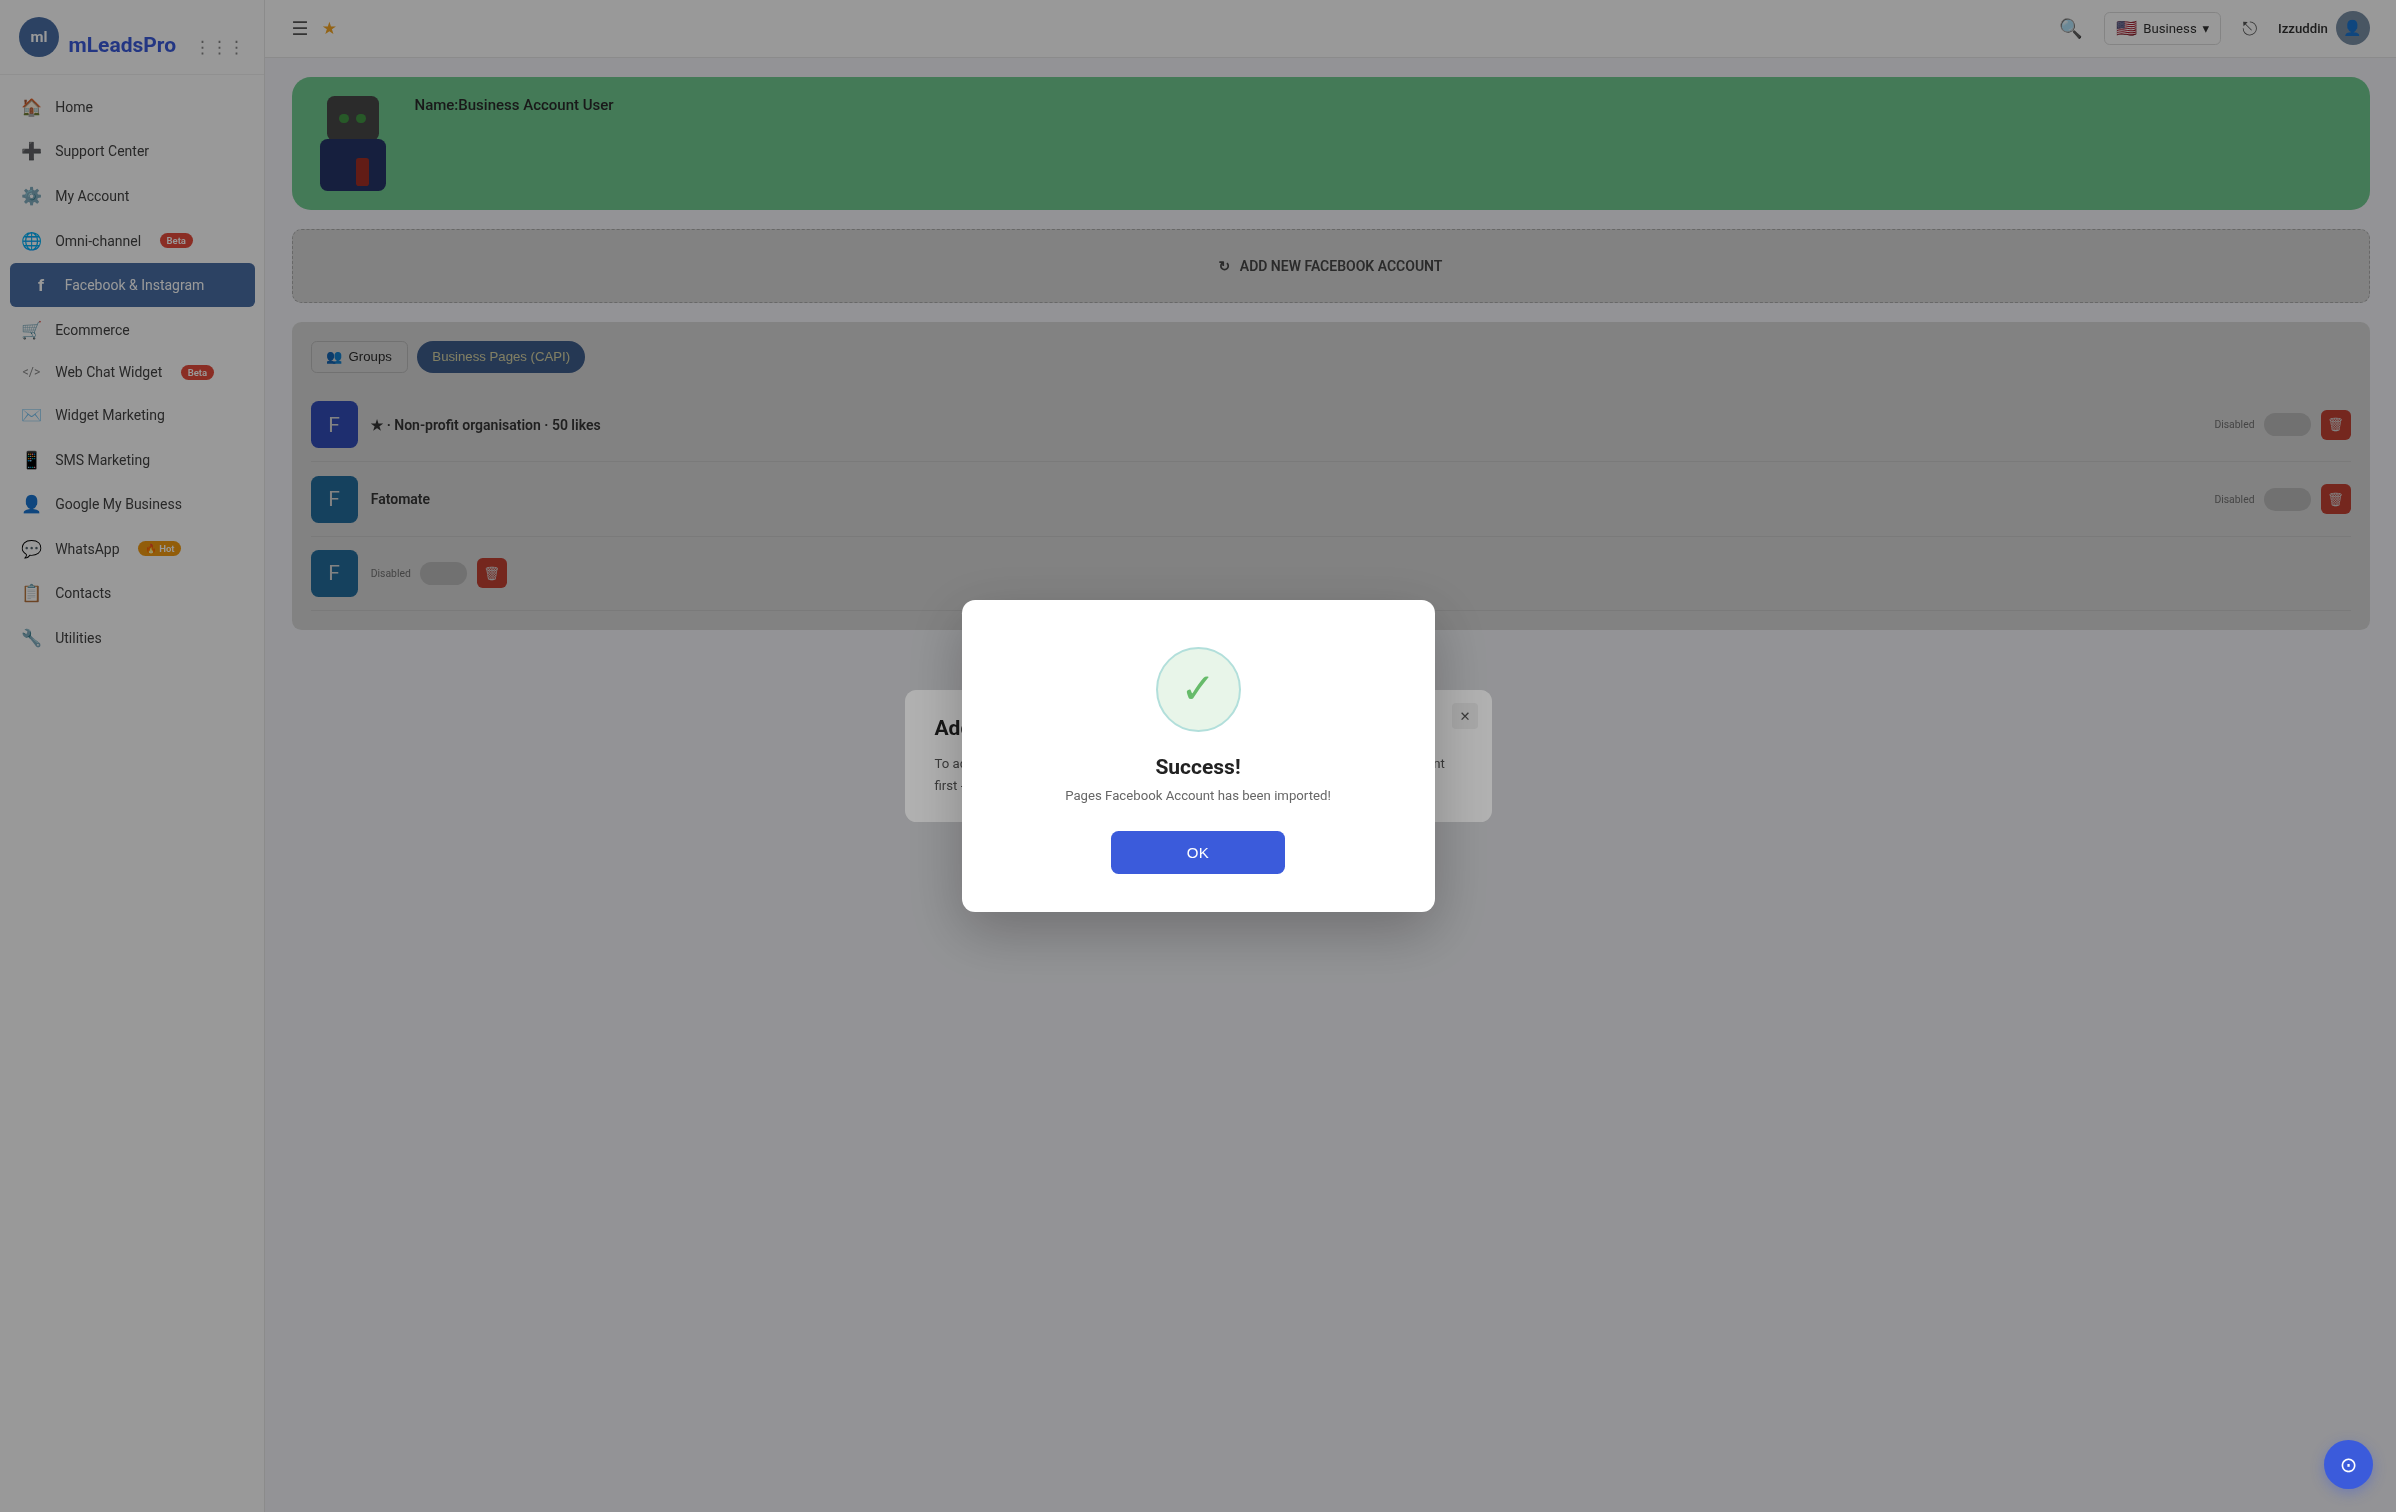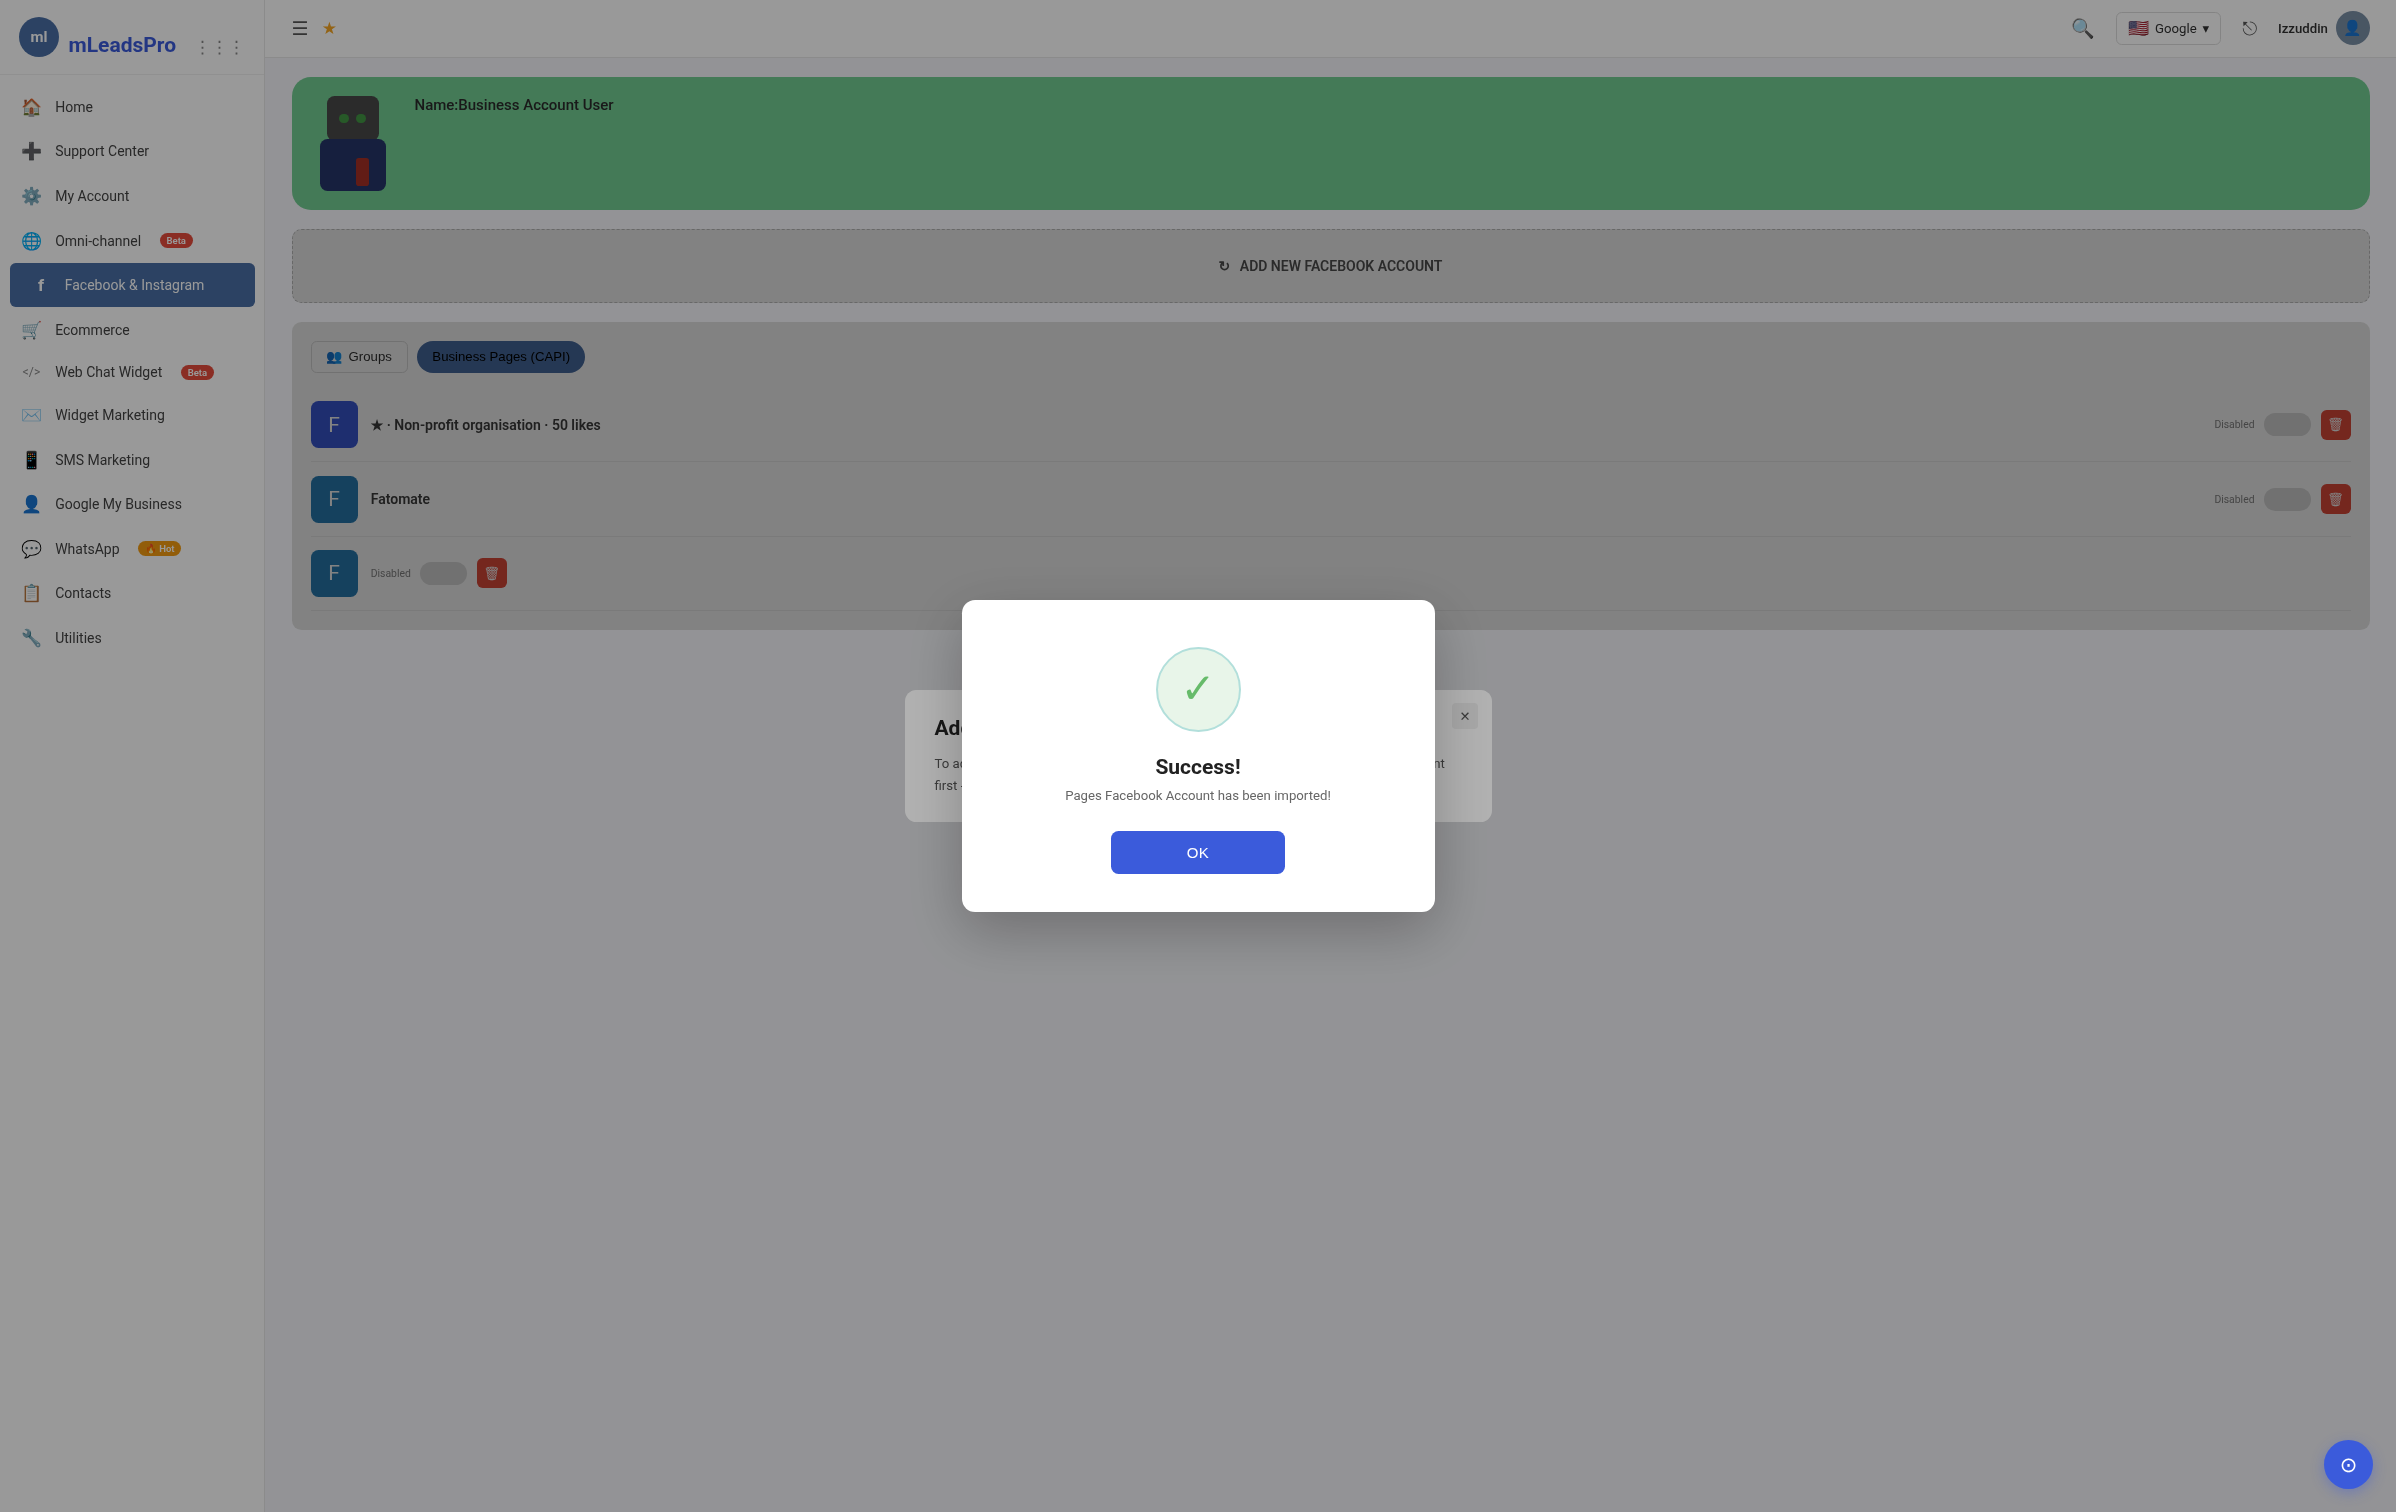--- a/index.html
+++ b/index.html
@@ -273,21 +273,21 @@
       padding: 7.6px 15px;
       font-size: 13.2px;
       color: #333;
       cursor: pointer;
       display: flex;
       align-items: center;
       gap: 5.7px;
     }
     .capi-btn {
       background: #4a6fa5;
-      color: #000000;
+      color: #fef9c3;
       border: none;
       border-radius: 16px;
       padding: 7.6px 15px;
       font-size: 13.2px;
       cursor: pointer;
     }
 
     
     .modal-overlay {
       position: fixed;
@@ -461,21 +461,21 @@
 
 <div class="main">
 
   <div class="topbar">
     <span class="topbar-menu-icon">☰</span>
     <span class="topbar-star-icon">★</span>
     <div class="topbar-spacer"></div>
     <span class="topbar-search">🔍</span>
     <div class="lang-selector">
       <span class="flag">🇺🇸</span>
-      <span>Google</span>
+      <span>Business</span>
       <span>▾</span>
     </div>
     <span class="topbar-logout">⎋</span>
     <div class="user-info">
       <span class="user-name">Izzuddin</span>
       <div class="avatar">👤</div>
     </div>
   </div>
 
   <div class="content-area">

